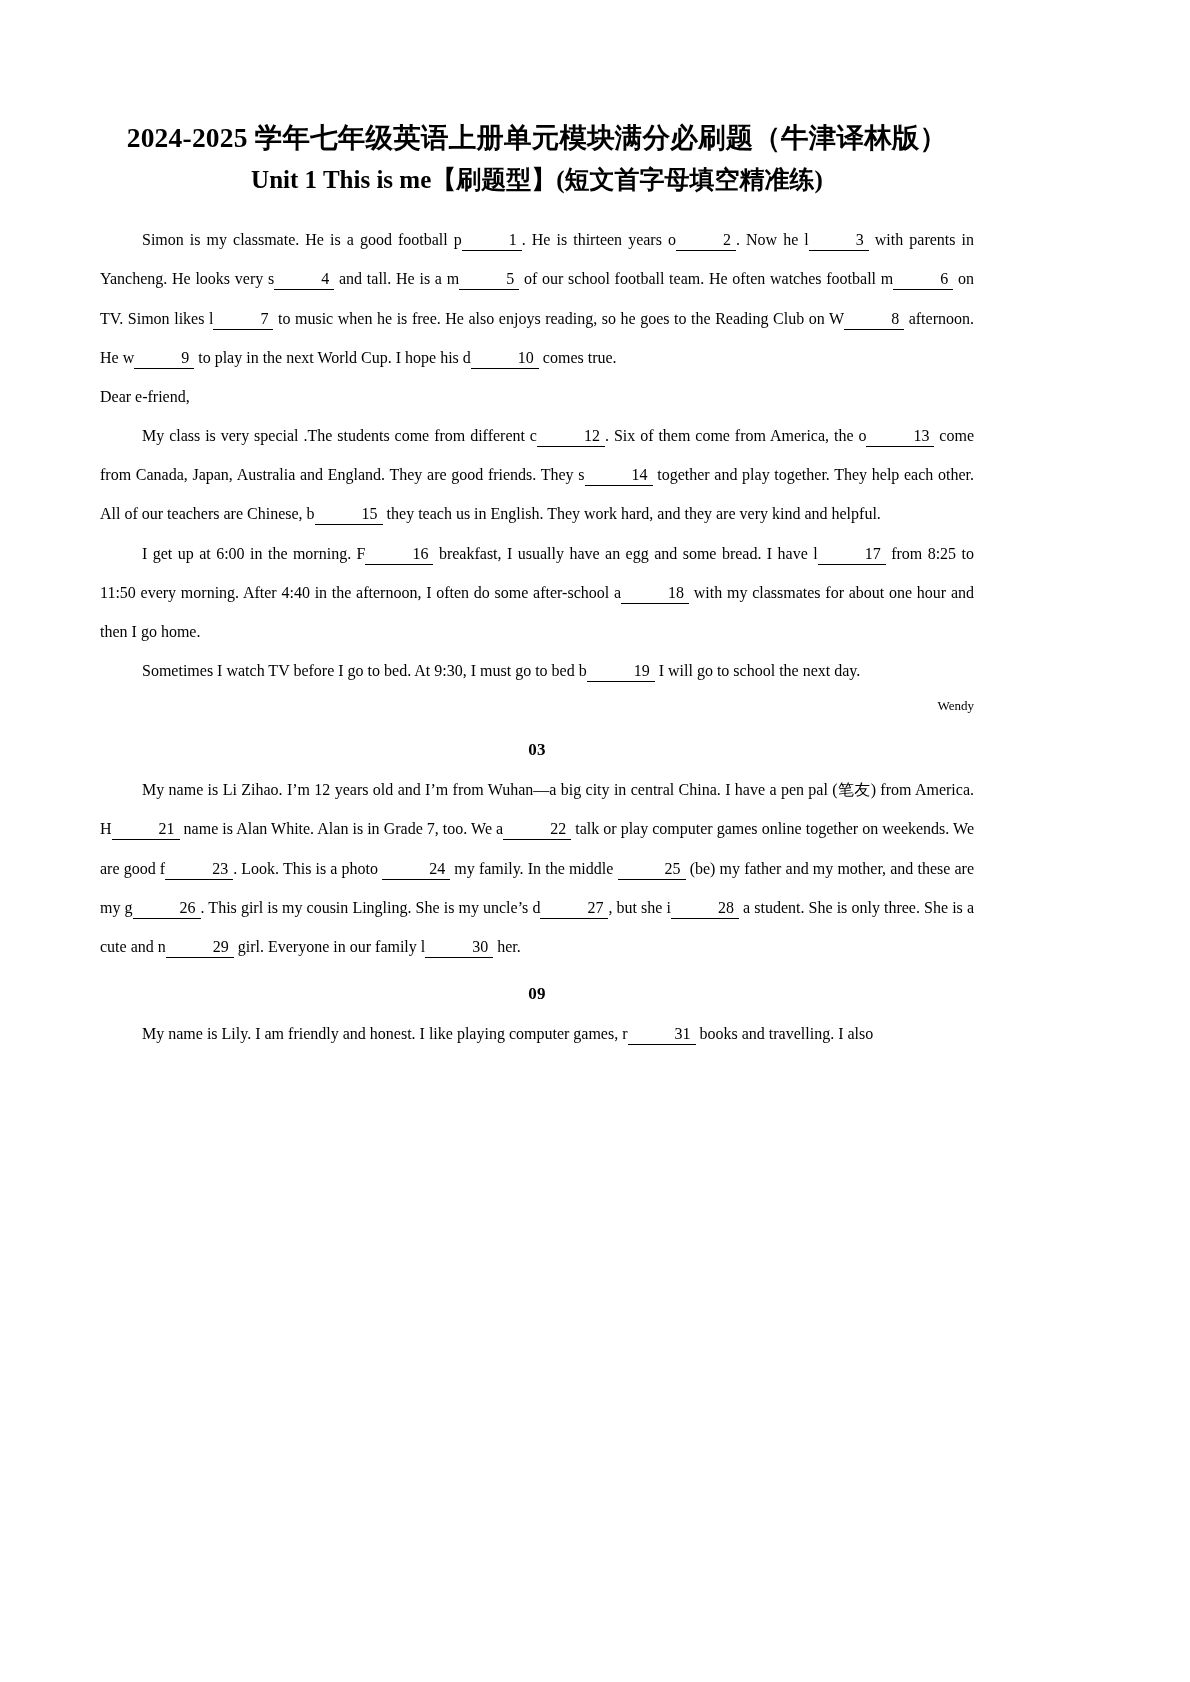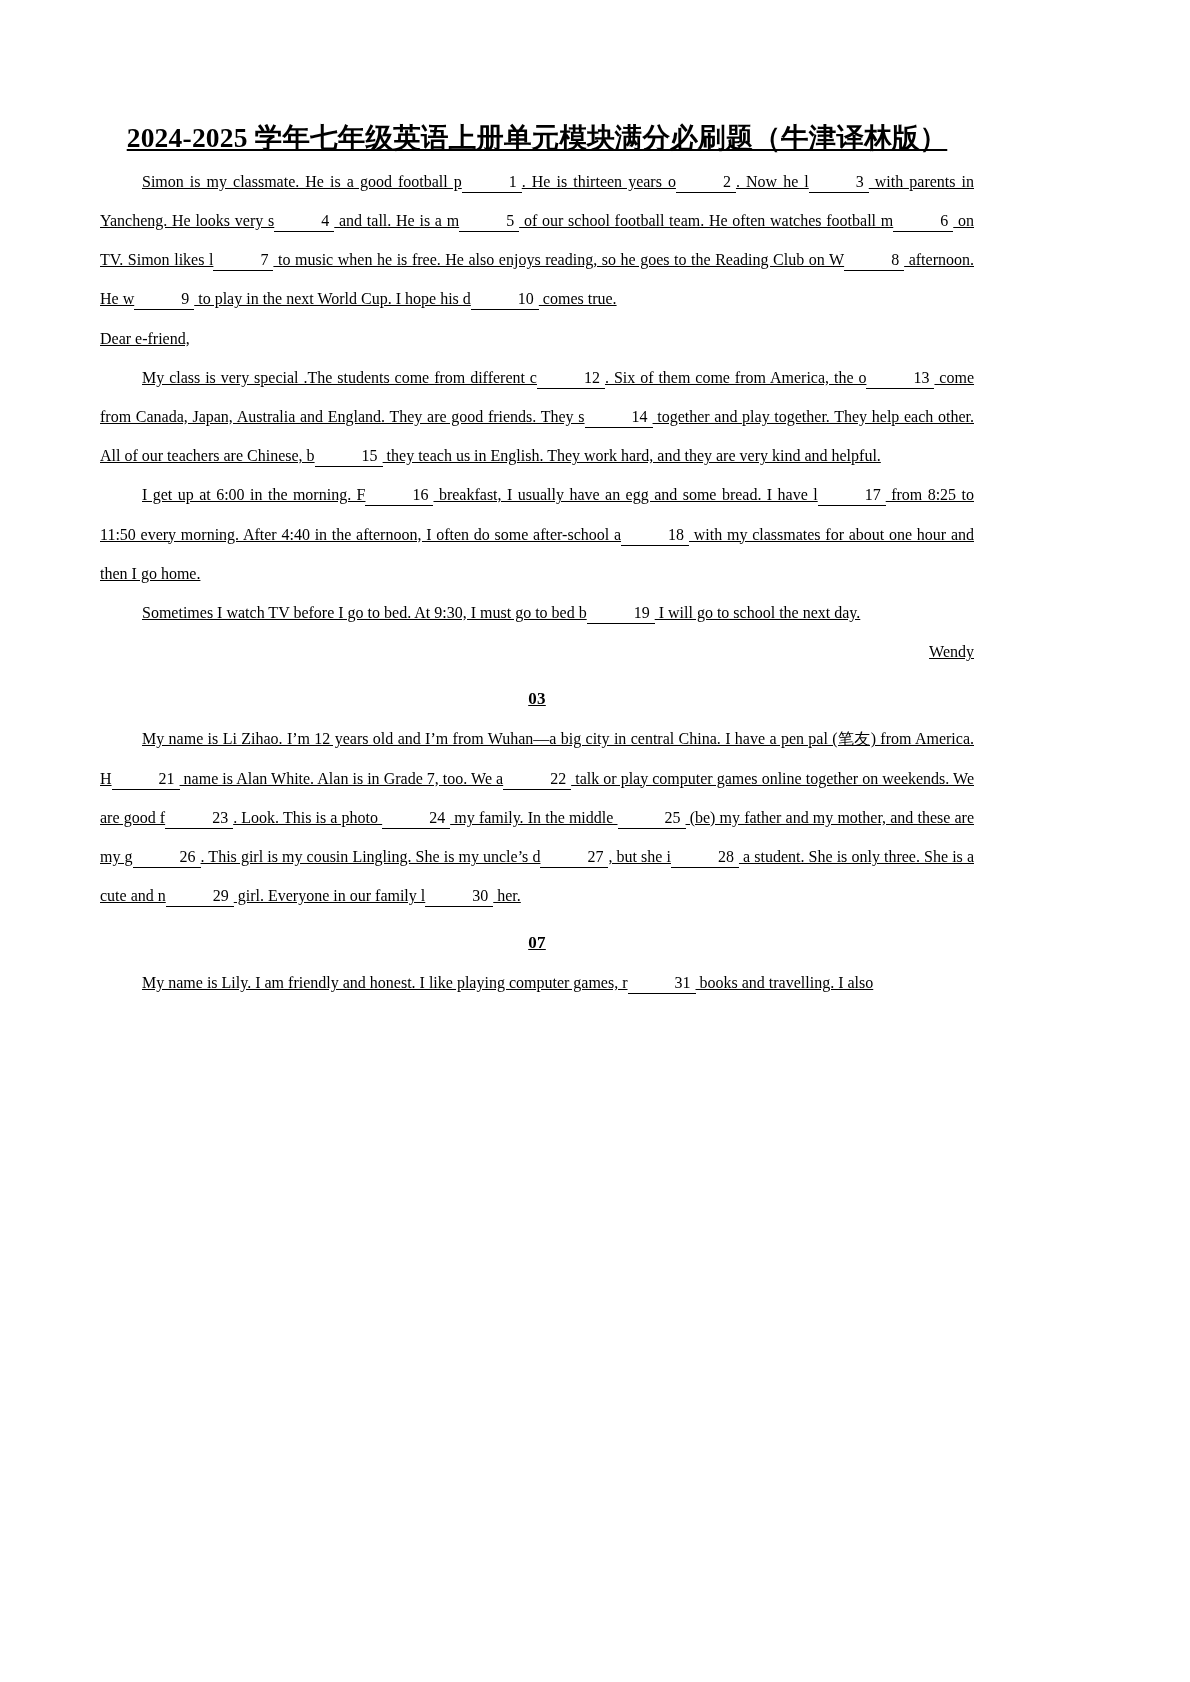--- a/index.html
+++ b/index.html
@@ -12,21 +12,20 @@
     height: 1682px;
     font-family: "Liberation Serif", serif;
     color: #000000;
     position: relative;
   }
   .page {
     box-sizing: border-box;
     width: 1074px;
     min-height: 1682px;
     padding: 118px 100px 60px 100px;
-    text-decoration: underline;
   }
   .doc-title {
     text-align: center;
     font-size: 27.5px;
     font-weight: bold;
     line-height: 1.45;
     margin: 0 0 4px 0;
     letter-spacing: 0.2px;
   }
   .doc-subtitle {
@@ -50,44 +49,45 @@
     text-justify: inter-word;
     margin: 0;
   }
   .para.indent {
     text-indent: 42px;
   }
   .para.noindent {
     text-indent: 0;
   }
   .sign {
-    font-size: 16px;
+    font-size: 13px;
     line-height: 2.45;
     text-align: right;
     margin: 0;
   }
   .blank {
     display: inline-block;
     border-bottom: 1px solid #000;
     text-align: center;
     min-width: 40px;
     padding: 0 5px;
     line-height: 1.25;
   }
 </style>
 </head>
 <body>
 
 <div class="page">
   <h1 class="doc-title">2024-2025 学年七年级英语上册单元模块满分必刷题（牛津译林版）</h1>
+  <h2 class="doc-subtitle">Unit 1 This is me【刷题型】(短文首字母填空精准练)</h2>
   <div id="sections-root">
       <p class="para indent"><span>Simon is my classmate. He is a good football p</span><span class="blank">1</span><span>. He is thirteen years o</span><span class="blank">2</span><span>. Now he l</span><span class="blank">3</span><span> with parents in Yancheng. He looks very s</span><span class="blank">4</span><span> and tall. He is a m</span><span class="blank">5</span><span> of our school football team. He often watches football m</span><span class="blank">6</span><span> on TV. Simon likes l</span><span class="blank">7</span><span> to music when he is free. He also enjoys reading, so he goes to the Reading Club on W</span><span class="blank">8</span><span> afternoon. He w</span><span class="blank">9</span><span> to play in the next World Cup. I hope his d</span><span class="blank">10</span><span> comes true.</span></p>
       <p class="para noindent"><span>Dear e-friend,</span></p>
       <p class="para indent"><span>My class is very special .The students come from different c</span><span class="blank">12</span><span>. Six of them come from America, the o</span><span class="blank">13</span><span> come from Canada, Japan, Australia and England. They are good friends. They s</span><span class="blank">14</span><span> together and play together. They help each other. All of our teachers are Chinese, b</span><span class="blank">15</span><span> they teach us in English. They work hard, and they are very kind and helpful.</span></p>
       <p class="para indent"><span>I get up at 6:00 in the morning. F</span><span class="blank">16</span><span> breakfast, I usually have an egg and some bread. I have l</span><span class="blank">17</span><span> from 8:25 to 11:50 every morning. After 4:40 in the afternoon, I often do some after-school a</span><span class="blank">18</span><span> with my classmates for about one hour and then I go home.</span></p>
       <p class="para indent"><span>Sometimes I watch TV before I go to bed. At 9:30, I must go to bed b</span><span class="blank">19</span><span> I will go to school the next day.</span></p>
       <p class="sign"><span>Wendy</span></p>
       <div class="section-number">03</div>
       <p class="para indent"><span>My name is Li Zihao. I’m 12 years old and I’m from Wuhan—a big city in central China. I have a pen pal (笔友) from America. H</span><span class="blank">21</span><span> name is Alan White. Alan is in Grade 7, too. We a</span><span class="blank">22</span><span> talk or play computer games online together on weekends. We are good f</span><span class="blank">23</span><span>. Look. This is a photo </span><span class="blank">24</span><span> my family. In the middle </span><span class="blank">25</span><span> (be) my father and my mother, and these are my g</span><span class="blank">26</span><span>. This girl is my cousin Lingling. She is my uncle’s d</span><span class="blank">27</span><span>, but she i</span><span class="blank">28</span><span> a student. She is only three. She is a cute and n</span><span class="blank">29</span><span> girl. Everyone in our family l</span><span class="blank">30</span><span> her.</span></p>
-      <div class="section-number">07</div>
+      <div class="section-number">09</div>
       <p class="para indent"><span>My name is Lily. I am friendly and honest. I like playing computer games, r</span><span class="blank">31</span><span> books and travelling. I also</span></p>
     </div>
 </div>
 
 </body></html>

